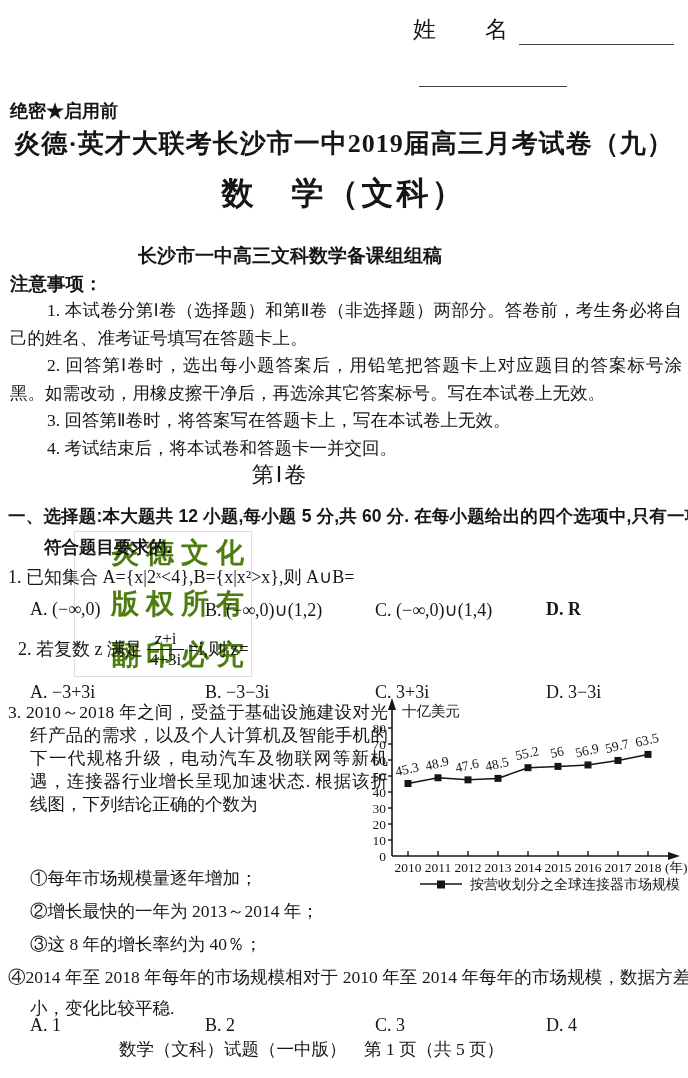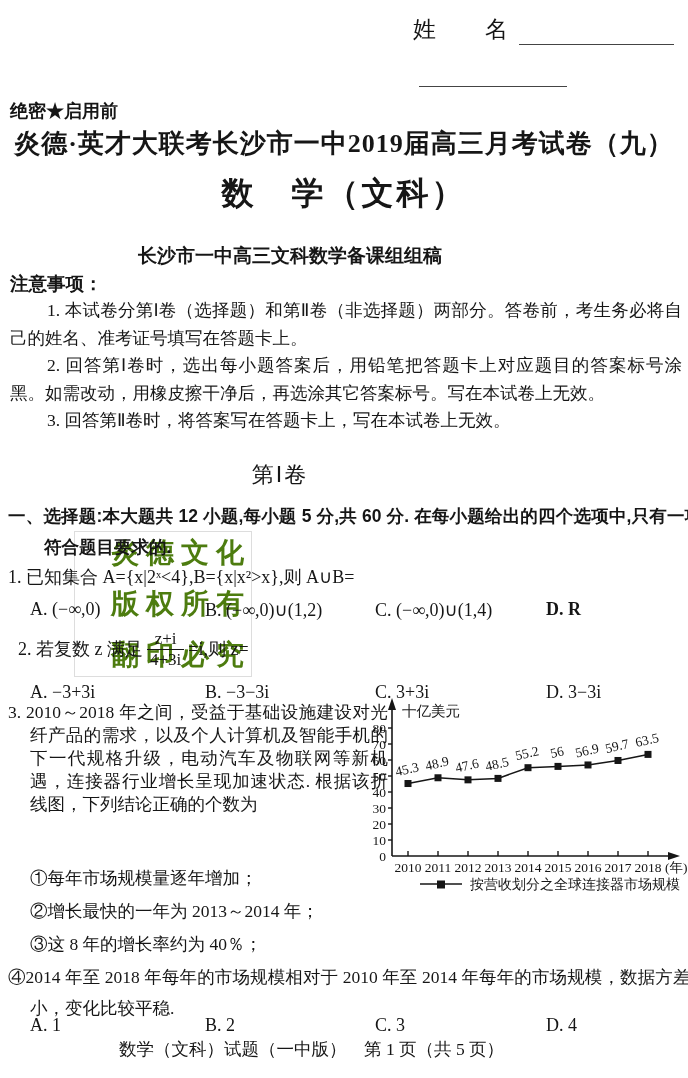--- a/index.html
+++ b/index.html
@@ -75,20 +75,21 @@
 
     <div class="abs series-title" style="top:126px;left:0;">炎德·英才大联考长沙市一中2019届高三月考试卷（九）</div>
     <div class="abs subject-title" style="top:172px;left:0;">数　学（文科）</div>
     <div class="abs byline" style="top:243px;left:0;">长沙市一中高三文科数学备课组组稿</div>
 
     <div class="abs notice-head" style="left:10px;top:271px;">注意事项：</div>
     <div class="abs notes" style="left:10px;top:297px;">
       <div>1. 本试卷分第Ⅰ卷（选择题）和第Ⅱ卷（非选择题）两部分。答卷前，考生务必将自己的姓名、准考证号填写在答题卡上。</div>
       <div>2. 回答第Ⅰ卷时，选出每小题答案后，用铅笔把答题卡上对应题目的答案标号涂黑。如需改动，用橡皮擦干净后，再选涂其它答案标号。写在本试卷上无效。</div>
       <div>3. 回答第Ⅱ卷时，将答案写在答题卡上，写在本试卷上无效。</div>
+      <div>4. 考试结束后，将本试卷和答题卡一并交回。</div>
     </div>
 
     <div class="abs sec-head" style="top:460px;left:0;">第Ⅰ卷</div>
     <div class="abs intro" style="left:8px;top:501px;">一、选择题:本大题共 12 小题,每小题 5 分,共 60 分. 在每小题给出的四个选项中,只有一项是符合题目要求的.</div>
 
     <div class="abs qtext" style="left:8px;top:565px;">1. 已知集合 A={x|2ˣ&lt;4},B={x|x²&gt;x},则 A∪B=</div>
     <div class="optrow" style="top:599px;">
       <span style="left:30px;">A. (−∞,0)</span>
       <span style="left:205px;">B. (−∞,0)∪(1,2)</span>
       <span style="left:375px;">C. (−∞,0)∪(1,4)</span>

